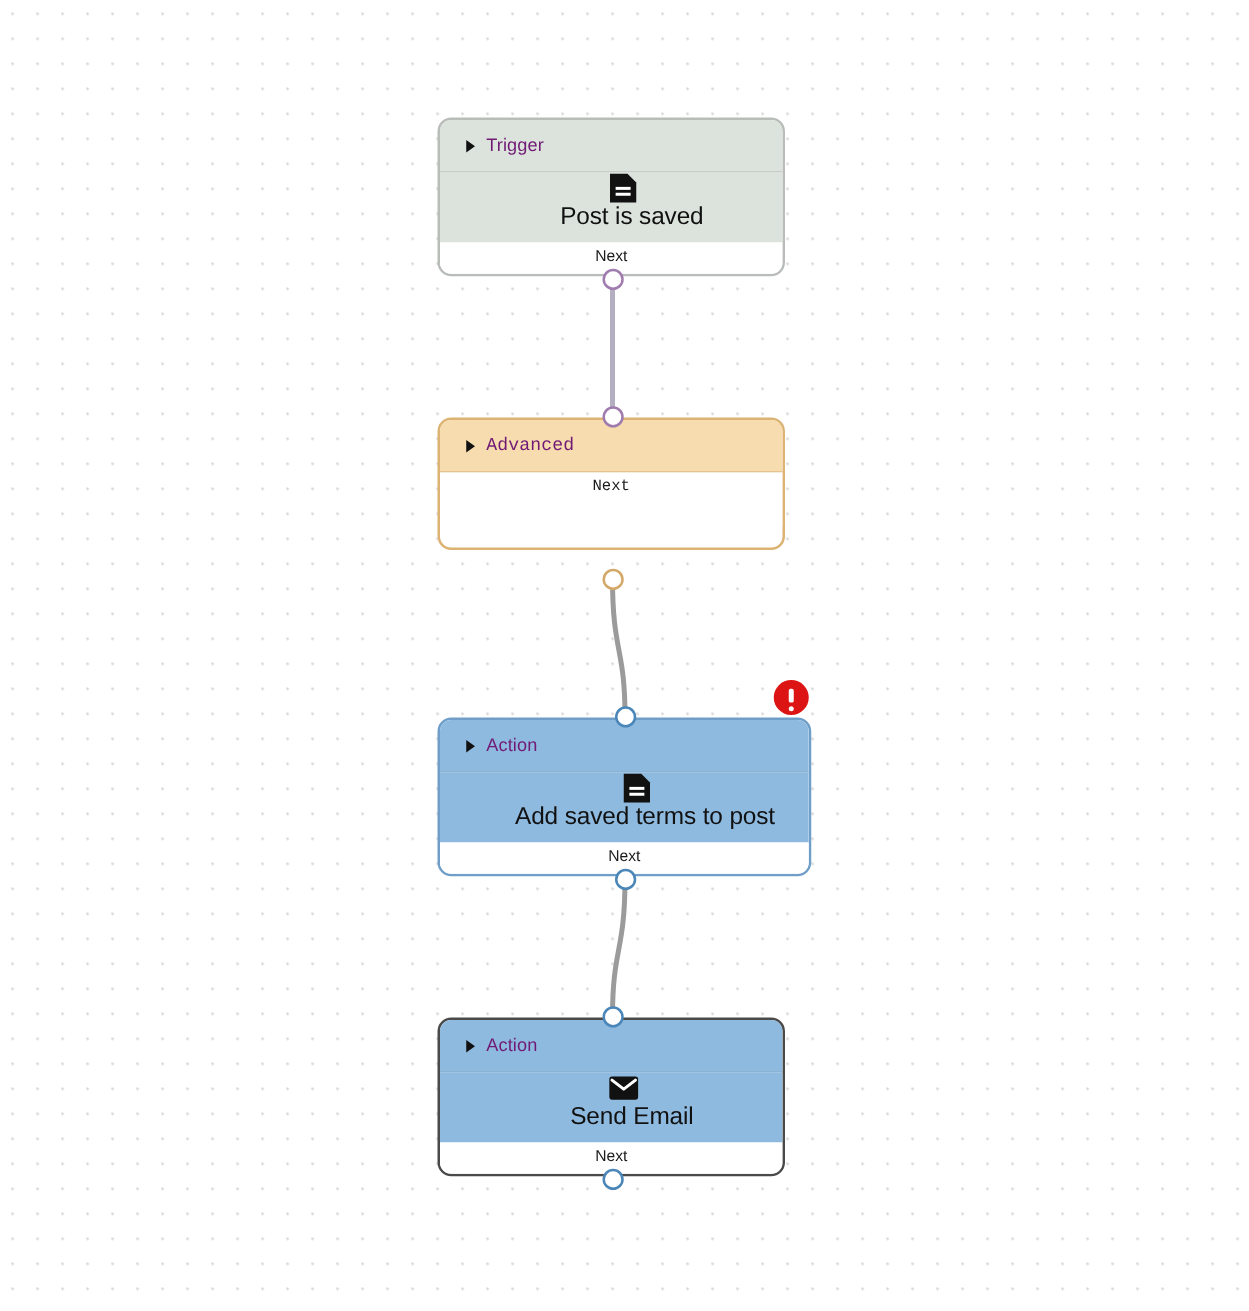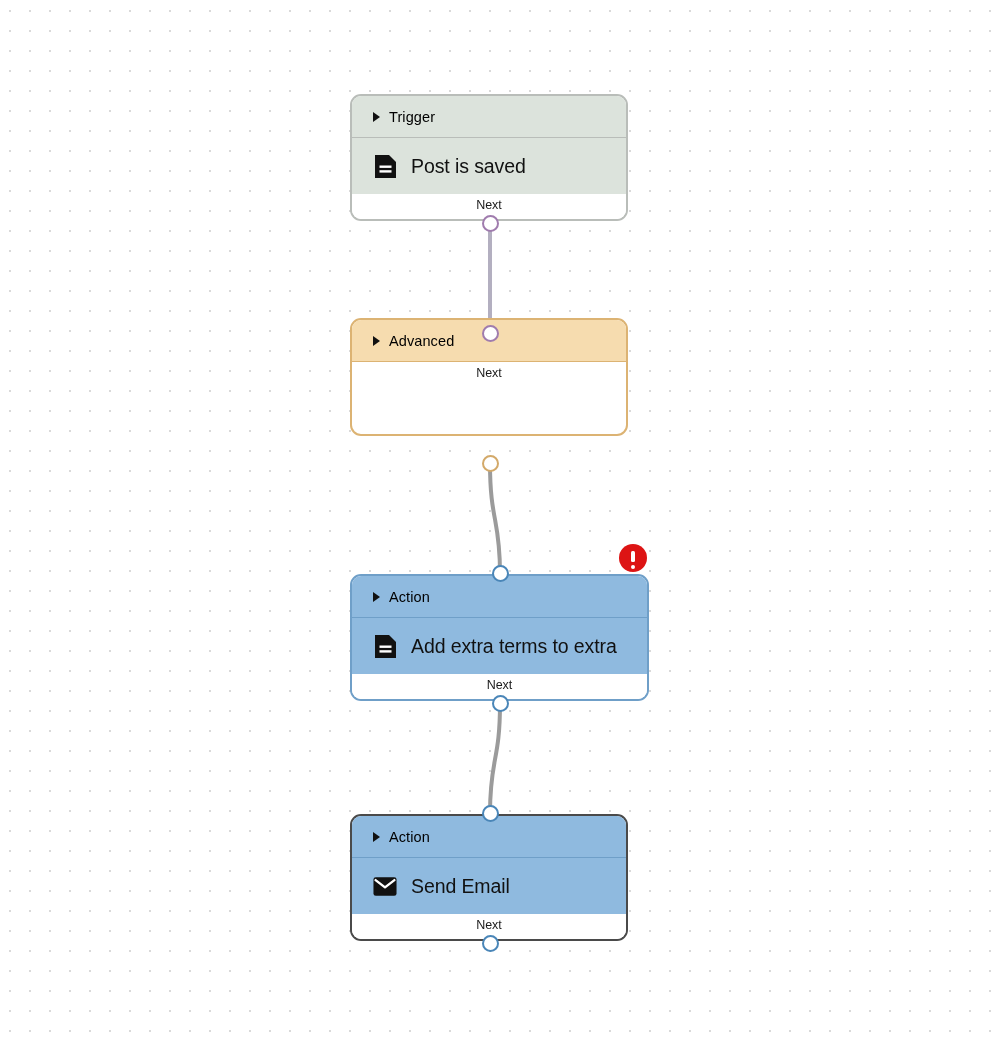--- a/index.html
+++ b/index.html
@@ -48,40 +48,41 @@
     border: 2px solid #b8b8b8;
     background: #ffffff;
     overflow: hidden;
   }
   .node-header {
     height: 41px;
     display: flex;
     align-items: center;
     padding-left: 21px;
     font-size: 14.5px;
-    color: #000000;
+    color: #701a75;
     letter-spacing: .1px;
   }
   .node-header .caret {
     width: 0; height: 0;
     border-left: 7.5px solid #111111;
     border-top: 5.5px solid transparent;
     border-bottom: 5.5px solid transparent;
     margin-right: 9px;
     flex: none;
   }
   .node-divider {
     height: 1px;
     width: 100%;
   }
   .node-body {
     display: flex;
     align-items: center;
-    padding: 0 0 0 21px;
+    padding: 0 0 0 33px;
     height: 56px;
+    flex-direction: column;
   }
   .node-body .node-icon {
     width: 24px;
     height: 24px;
     flex: none;
     display: flex;
     align-items: center;
     justify-content: center;
     margin-right: 14px;
   }
@@ -195,21 +196,21 @@
           <rect x="5.5" y="16.2" width="12" height="2.4" fill="#ffffff"></rect>
         </svg>
       </span>
       <span class="node-title">Post is saved</span>
     </div>
     <div class="node-footer">
       <span>Next</span>
     </div>
   </div>
 
-  <div class="node advanced" style="left:350px; top:318px; width:278px; height:118px;">
+  <div class="node advanced" style="left:350px; top:334px; width:278px; height:106px;font-family:Liberation Mono, monospace;">
     <div class="node-header">
       <span class="caret"></span>
       <span>Advanced</span>
     </div>
     <div class="node-divider"></div>
     <div class="node-footer">
       <span>Next</span>
     </div>
   </div>
 
@@ -220,21 +221,21 @@
     </div>
     <div class="node-divider"></div>
     <div class="node-body">
       <span class="node-icon">
         <svg width="23" height="25" viewBox="0 0 23 25">
           <path d="M1 1 h14 l7 7 v16 h-21 z" fill="#111111"></path>
           <rect x="5.5" y="11.5" width="12" height="2.4" fill="#ffffff"></rect>
           <rect x="5.5" y="16.2" width="12" height="2.4" fill="#ffffff"></rect>
         </svg>
       </span>
-      <span class="node-title">Add extra terms to extra</span>
+      <span class="node-title">Add saved terms to post</span>
     </div>
     <div class="node-footer">
       <span>Next</span>
     </div>
   </div>
 
   <div class="node action selected" style="left:350px; top:814px; width:278px; height:127px;">
     <div class="node-header">
       <span class="caret"></span>
       <span>Action</span>

